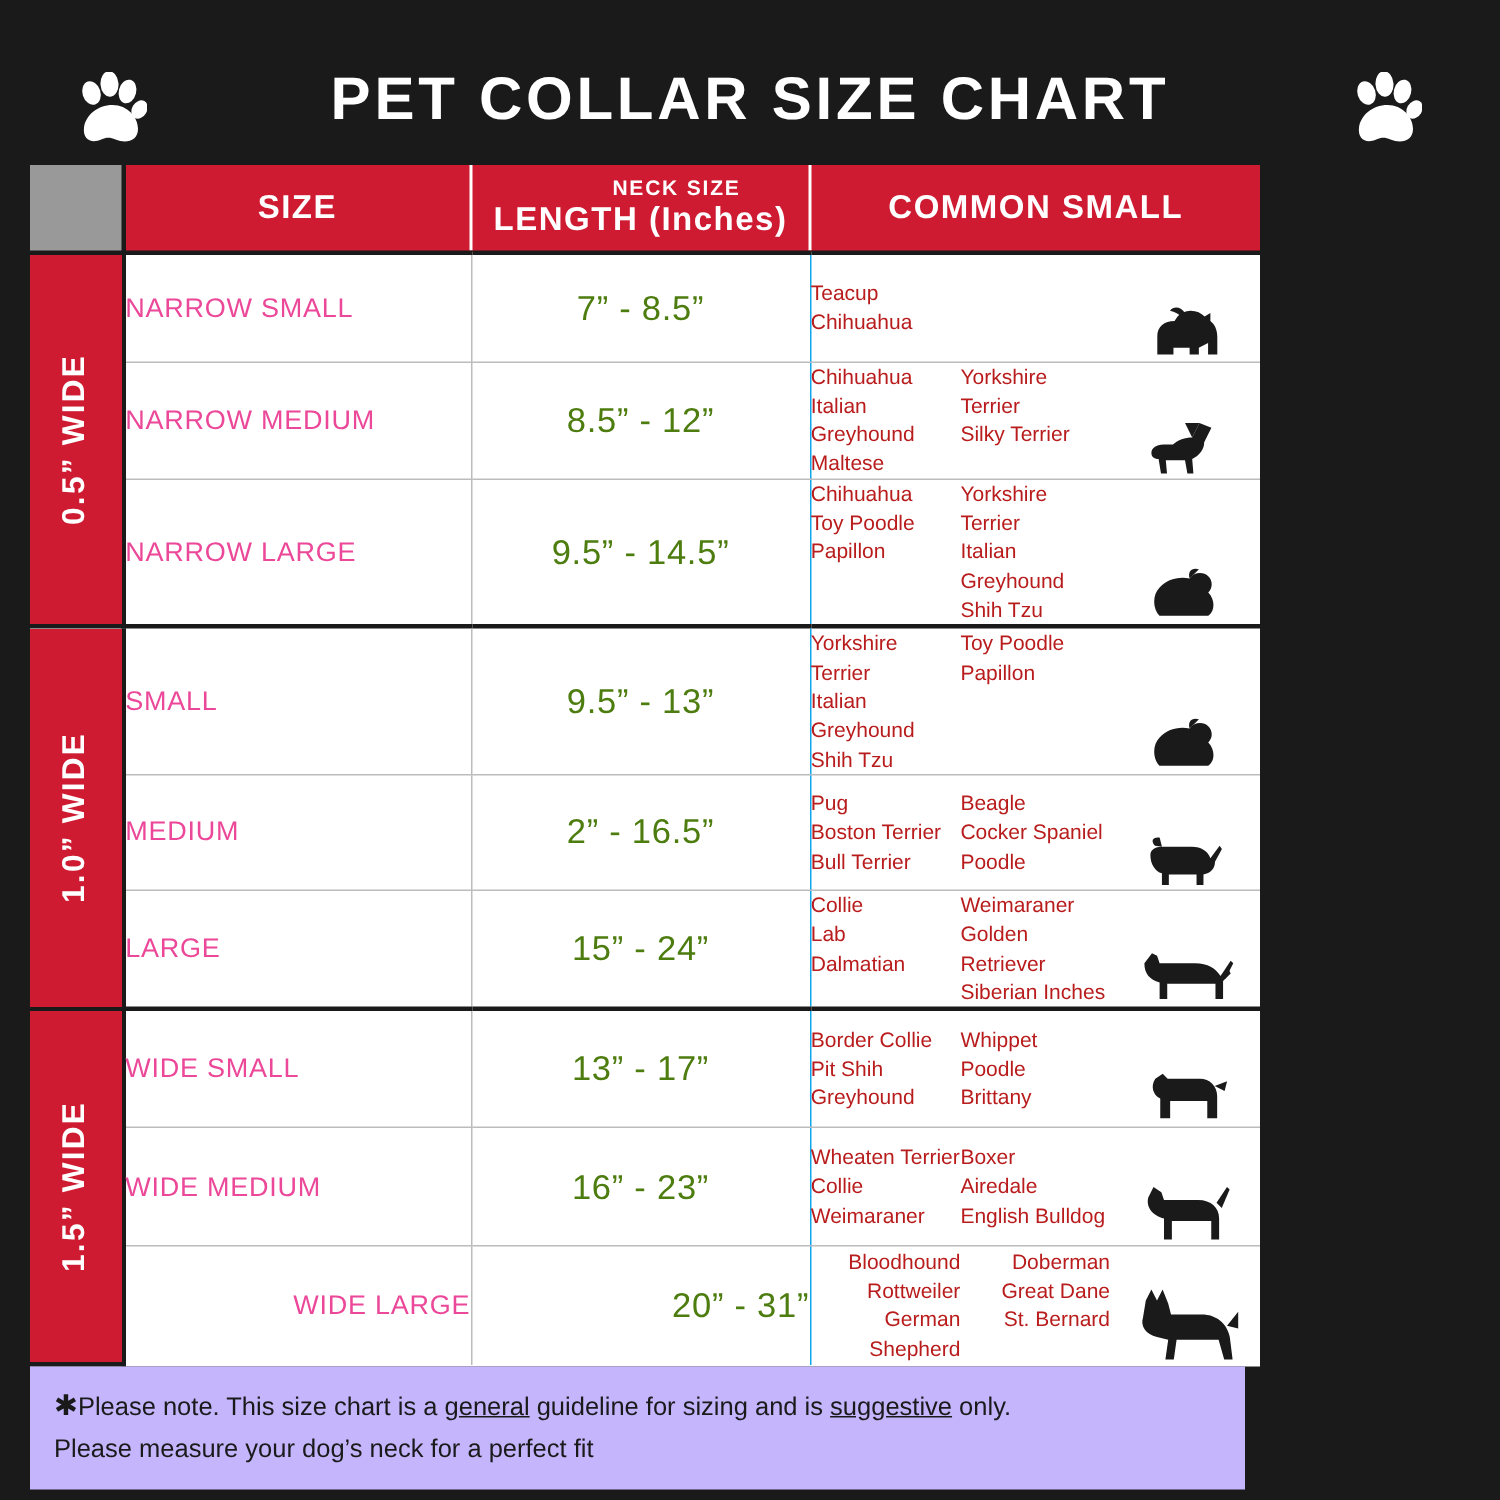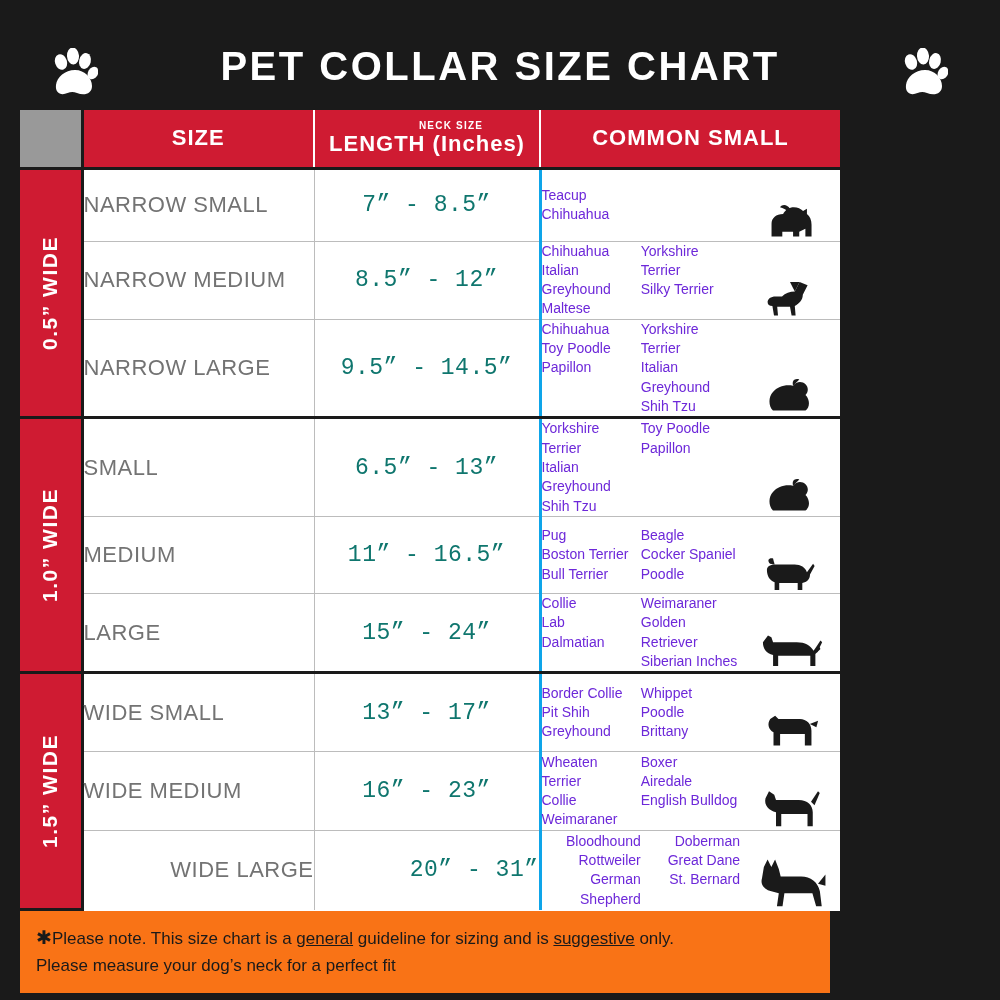--- a/index.html
+++ b/index.html
@@ -60,21 +60,21 @@
     color: #ffffff;
     text-align: center;
     vertical-align: middle;
     font-weight: bold;
     border-bottom: 3px solid #1a1a1a;
     border-right: 2px solid #ffffff;
     height: 58px;
   }
   .col-head.last { border-right: none; }
   .col-head .h-main { font-size: 22px; letter-spacing: 1px; }
-  .col-head .h-small { font-size: 10px; letter-spacing: 1.2px; display: block; line-height: 1.1; margin-left: 48px; }
+  .col-head .h-small { font-size: 14px; letter-spacing: 1.2px; display: block; line-height: 1.1; margin-left: 48px; }
 
   
   .wide-cell {
     width: 62px;
     background: #cf1b32;
     color: #ffffff;
     position: relative;
     border-right: 3px solid #1a1a1a;
     border-bottom: 3px solid #1a1a1a;
   }
@@ -84,42 +84,41 @@
     transform: translate(-50%,-50%) rotate(-90deg);
     white-space: nowrap;
     font-size: 21px;
     font-weight: bold;
     letter-spacing: 1.5px;
   }
 
   
   .c-size {
     width: 232px;
-    font-size: 22px;
-    color: #737373;
+    font-size: 18px;
+    color: #ec4899;
     padding-left: 14px;
     border-right: 1px solid #bcbcbc;
     border-bottom: 1px solid #bcbcbc;
     vertical-align: middle;
     letter-spacing: 0.5px;
   }
   .c-len {
     width: 226px;
     font-size: 23px;
-    color: #0f766e;
+    color: #4d7c0f;
     text-align: center;
-    border-right: 3px solid #0ea5e9;
+    border-right: 1px solid #0ea5e9;
     border-bottom: 1px solid #bcbcbc;
     vertical-align: middle;
     letter-spacing: 0.5px;
-    font-family: Liberation Mono, monospace;
   }
   .c-breeds {
     font-size: 14px;
-    color: #6d28d9;
+    color: #b91c1c;
     border-bottom: 1px solid #bcbcbc;
     vertical-align: middle;
     padding: 6px 0 6px 18px;
   }
   .breed-cols { display: flex; gap: 0; }
   .breed-col { width: 143px; line-height: 1.38; }
   .c-icon {
     width: 100px;
     border-bottom: 1px solid #bcbcbc;
     vertical-align: bottom;
@@ -127,21 +126,21 @@
   }
   .c-icon svg { display: block; margin: 0 auto; }
 
   
   tr.group-end > td { border-bottom: 3px solid #1a1a1a; }
   tr.last-row > td { border-bottom: none; text-align: right; }
 
   
   .footer {
     width: 810px;
-    background: #f97316;
+    background: #c4b5fd;
     color: #1a1a1a;
     padding: 12px 16px 14px 16px;
     font-size: 17px;
     line-height: 1.55;
   }
   .footer u { text-decoration: underline; }
   .star { font-size: 19px; }
 </style>
 </head>
 <body>
@@ -265,21 +264,21 @@
             <path d="M44 14 C42 8 46 4 52 6 Z" fill="#1a1a1a"></path>
           </svg>
         </td>
       </tr>
 
       <tr style="height:77px">
         <td class="wide-cell" rowspan="3">
           <span class="rot">1.0” WIDE</span>
         </td>
         <td class="c-size">SMALL</td>
-        <td class="c-len">6.5” - 13”</td>
+        <td class="c-len">9.5” - 13”</td>
         <td class="c-breeds">
           <div class="breed-cols">
             <div class="breed-col">
                 <div>Yorkshire Terrier</div>
                 <div>Italian Greyhound</div>
                 <div>Shih Tzu</div>
               </div>
             <div class="breed-col">
                 <div>Toy Poodle</div>
                 <div>Papillon</div>
@@ -288,21 +287,21 @@
         </td>
         <td class="c-icon">
           <svg viewBox="0 0 80 52" width="62" height="42" aria-hidden="true">
             <path d="M18 46 C12 40 12 28 18 22 C24 15 34 12 44 14 C48 8 56 8 60 12 C64 16 64 22 60 26 C66 32 66 42 60 46 Z" fill="#1a1a1a"></path>
             <path d="M44 14 C42 8 46 4 52 6 Z" fill="#1a1a1a"></path>
           </svg>
         </td>
       </tr>
       <tr style="height:77px">
         <td class="c-size">MEDIUM</td>
-        <td class="c-len">11” - 16.5”</td>
+        <td class="c-len">2” - 16.5”</td>
         <td class="c-breeds">
           <div class="breed-cols">
             <div class="breed-col">
                 <div>Pug</div>
                 <div>Boston Terrier</div>
                 <div>Bull Terrier</div>
               </div>
             <div class="breed-col">
                 <div>Beagle</div>
                 <div>Cocker Spaniel</div>

